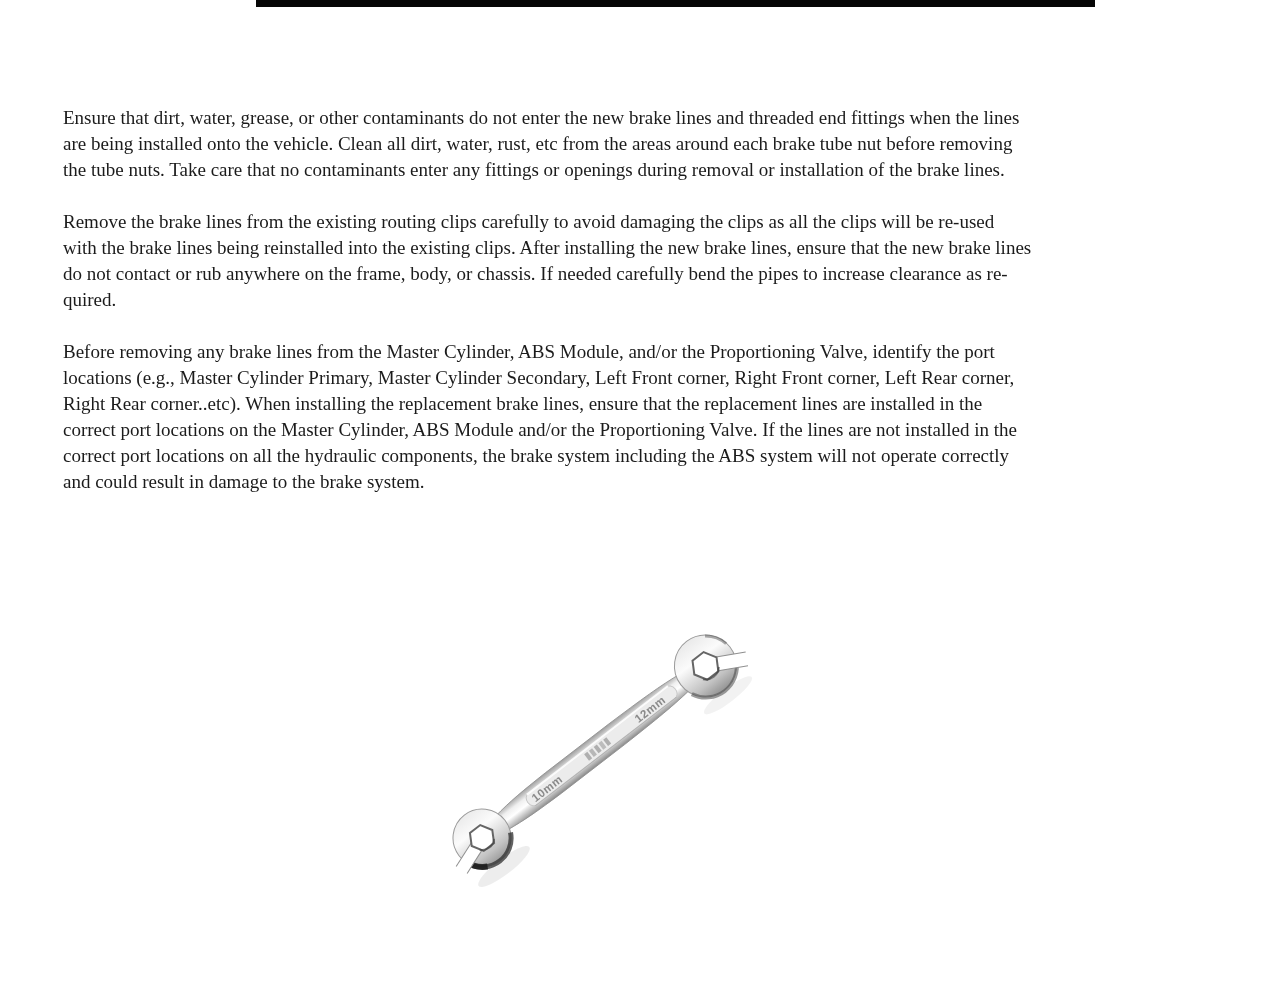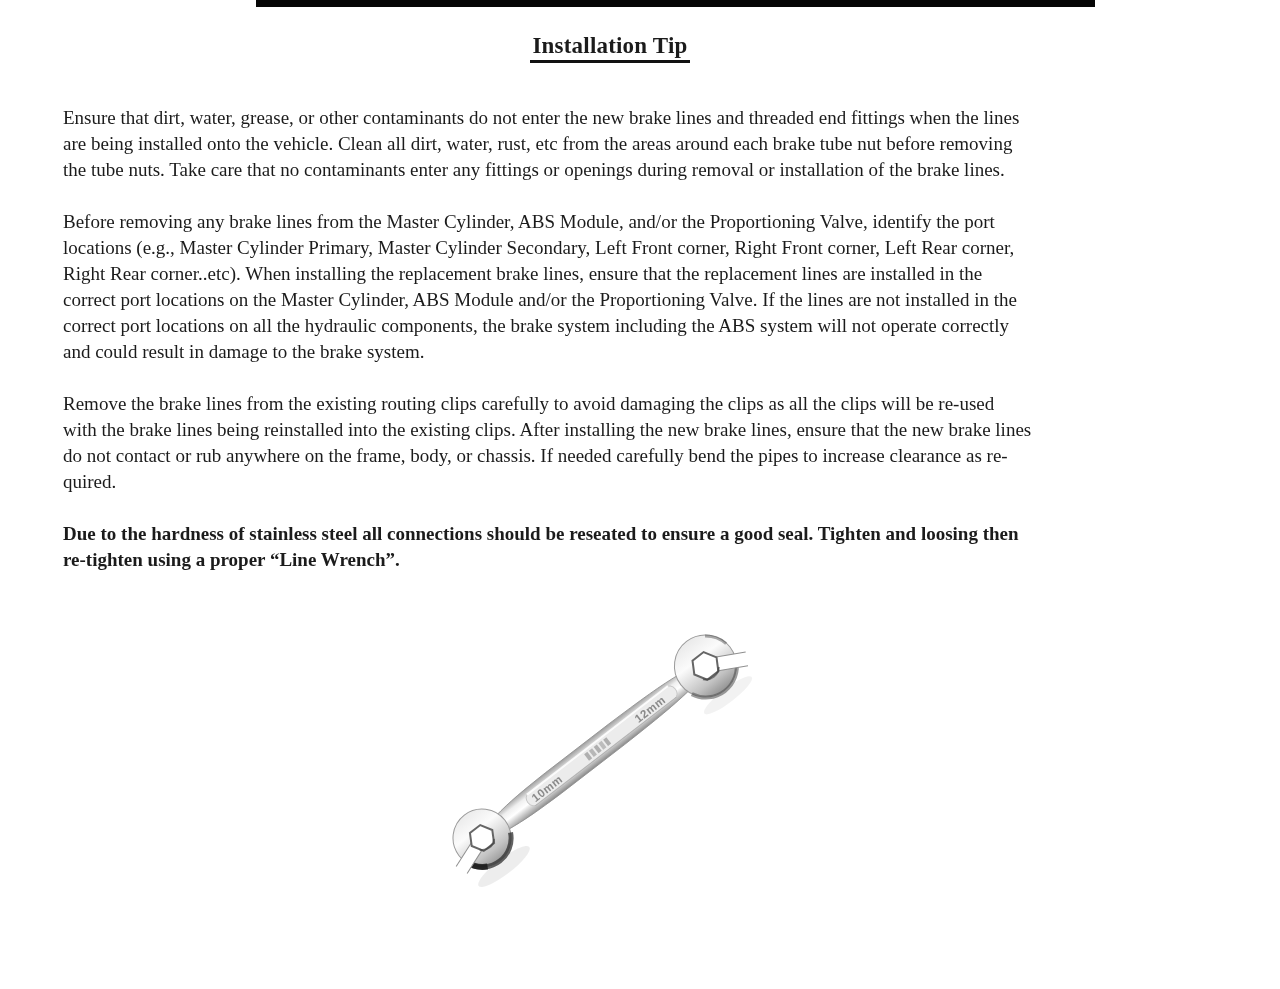--- a/index.html
+++ b/index.html
@@ -63,40 +63,35 @@
     fill: #8a8a8a;
   }
 </style>
 </head>
 <body>
 
 <div class="page">
 
   <div class="scan-bar"></div>
 
-  <div class="title-row">
-    <span class="title-text">Installation Tip</span>
-  </div>
 
   <div class="content">
     <p>Ensure that dirt, water, grease, or other contaminants do not enter the new brake lines and threaded end fittings when the lines
 are being installed onto the vehicle. Clean all dirt, water, rust, etc from the areas around each brake tube nut before removing
 the tube nuts. Take care that no contaminants enter any fittings or openings during removal or installation of the brake lines.</p>
+    <p>Remove the brake lines from the existing routing clips carefully to avoid damaging the clips as all the clips will be re-used
+with the brake lines being reinstalled into the existing clips. After installing the new brake lines, ensure that the new brake lines
+do not contact or rub anywhere on the frame, body, or chassis. If needed carefully bend the pipes to increase clearance as re-
+quired.</p>
     <p>Before removing any brake lines from the Master Cylinder, ABS Module, and/or the Proportioning Valve, identify the port
 locations (e.g., Master Cylinder Primary, Master Cylinder Secondary, Left Front corner, Right Front corner, Left Rear corner,
 Right Rear corner..etc). When installing the replacement brake lines, ensure that the replacement lines are installed in the
 correct port locations on the Master Cylinder, ABS Module and/or the Proportioning Valve. If the lines are not installed in the
 correct port locations on all the hydraulic components, the brake system including the ABS system will not operate correctly
 and could result in damage to the brake system.</p>
-    <p>Remove the brake lines from the existing routing clips carefully to avoid damaging the clips as all the clips will be re-used
-with the brake lines being reinstalled into the existing clips. After installing the new brake lines, ensure that the new brake lines
-do not contact or rub anywhere on the frame, body, or chassis. If needed carefully bend the pipes to increase clearance as re-
-quired.</p>
-    <p class="bold">Due to the hardness of stainless steel all connections should be reseated to ensure a good seal. Tighten and loosing then
-re-tighten using a proper “Line Wrench”.</p>
   </div>
 
   <div class="wrench-wrap">
     <svg width="360" height="260" viewBox="0 0 360 260">
       <defs>
         <linearGradient id="chromeV" x1="0" y1="-32" x2="0" y2="32" gradientUnits="userSpaceOnUse">
           <stop offset="0" stop-color="#e9e9e9"></stop>
           <stop offset="0.35" stop-color="#fbfbfb"></stop>
           <stop offset="0.75" stop-color="#c3c3c3"></stop>
           <stop offset="1" stop-color="#8f8f8f"></stop>

